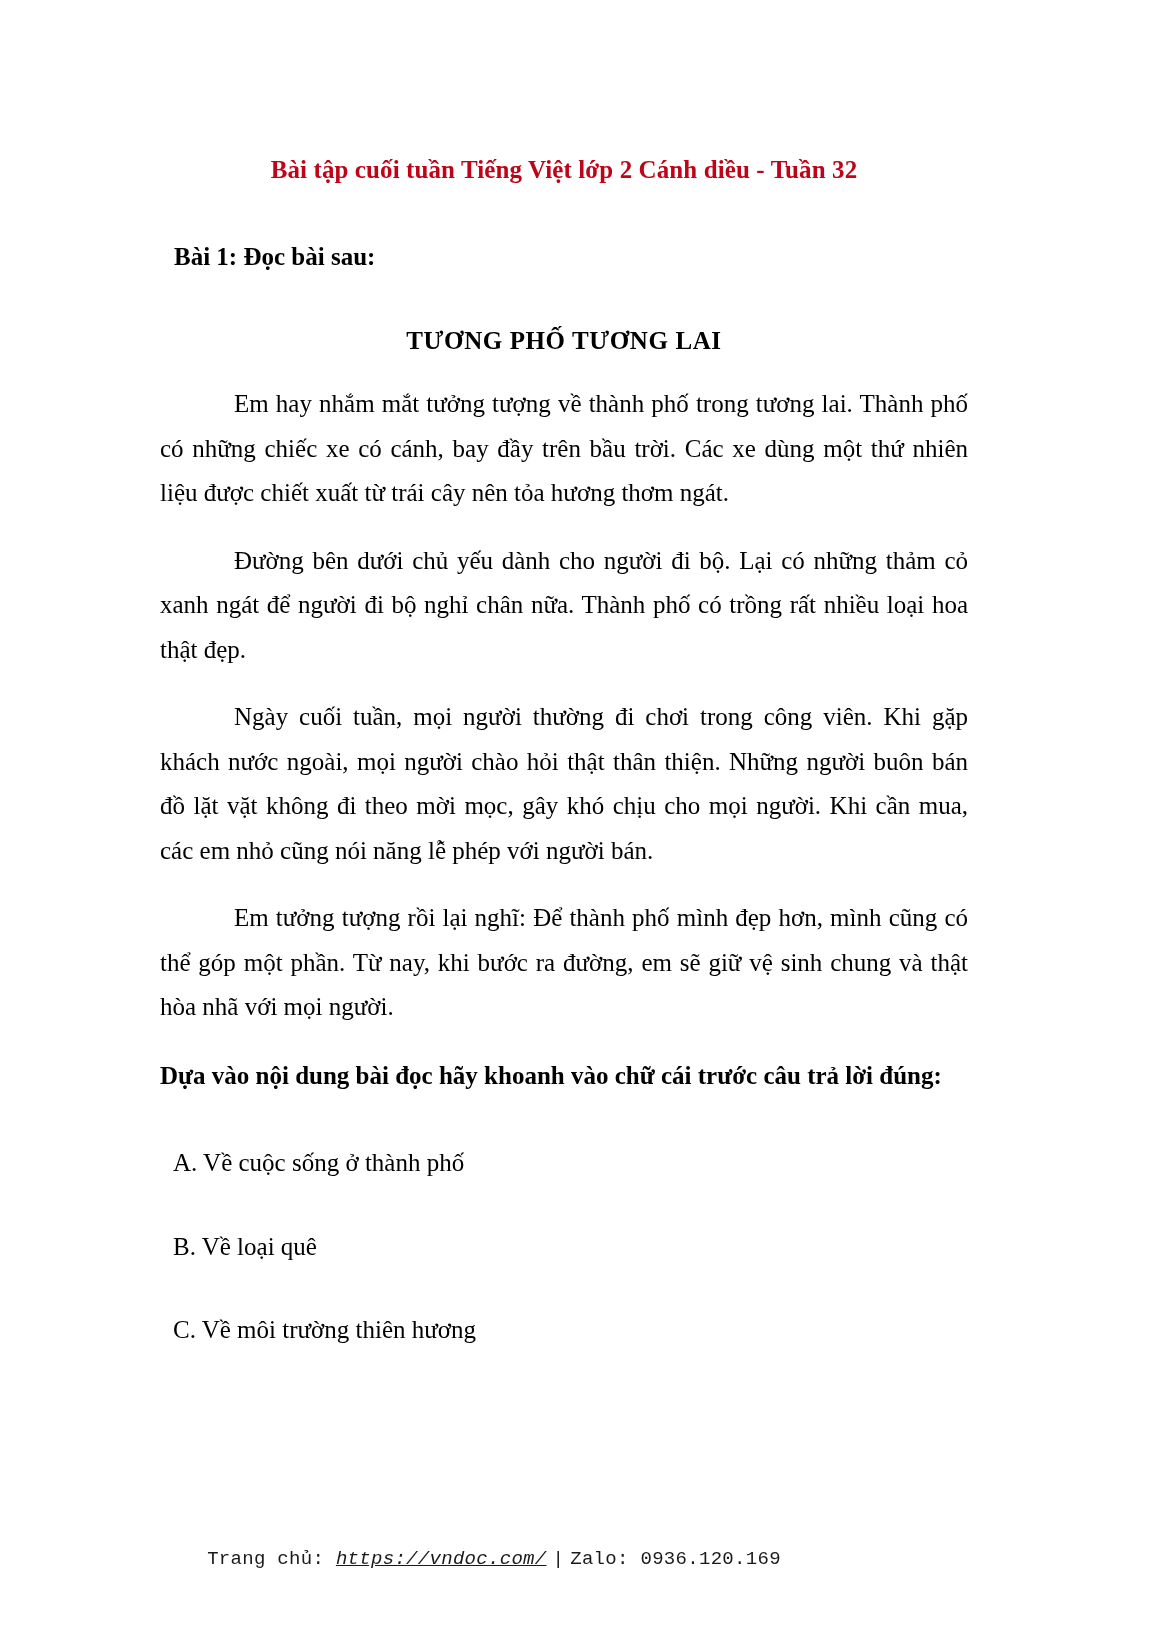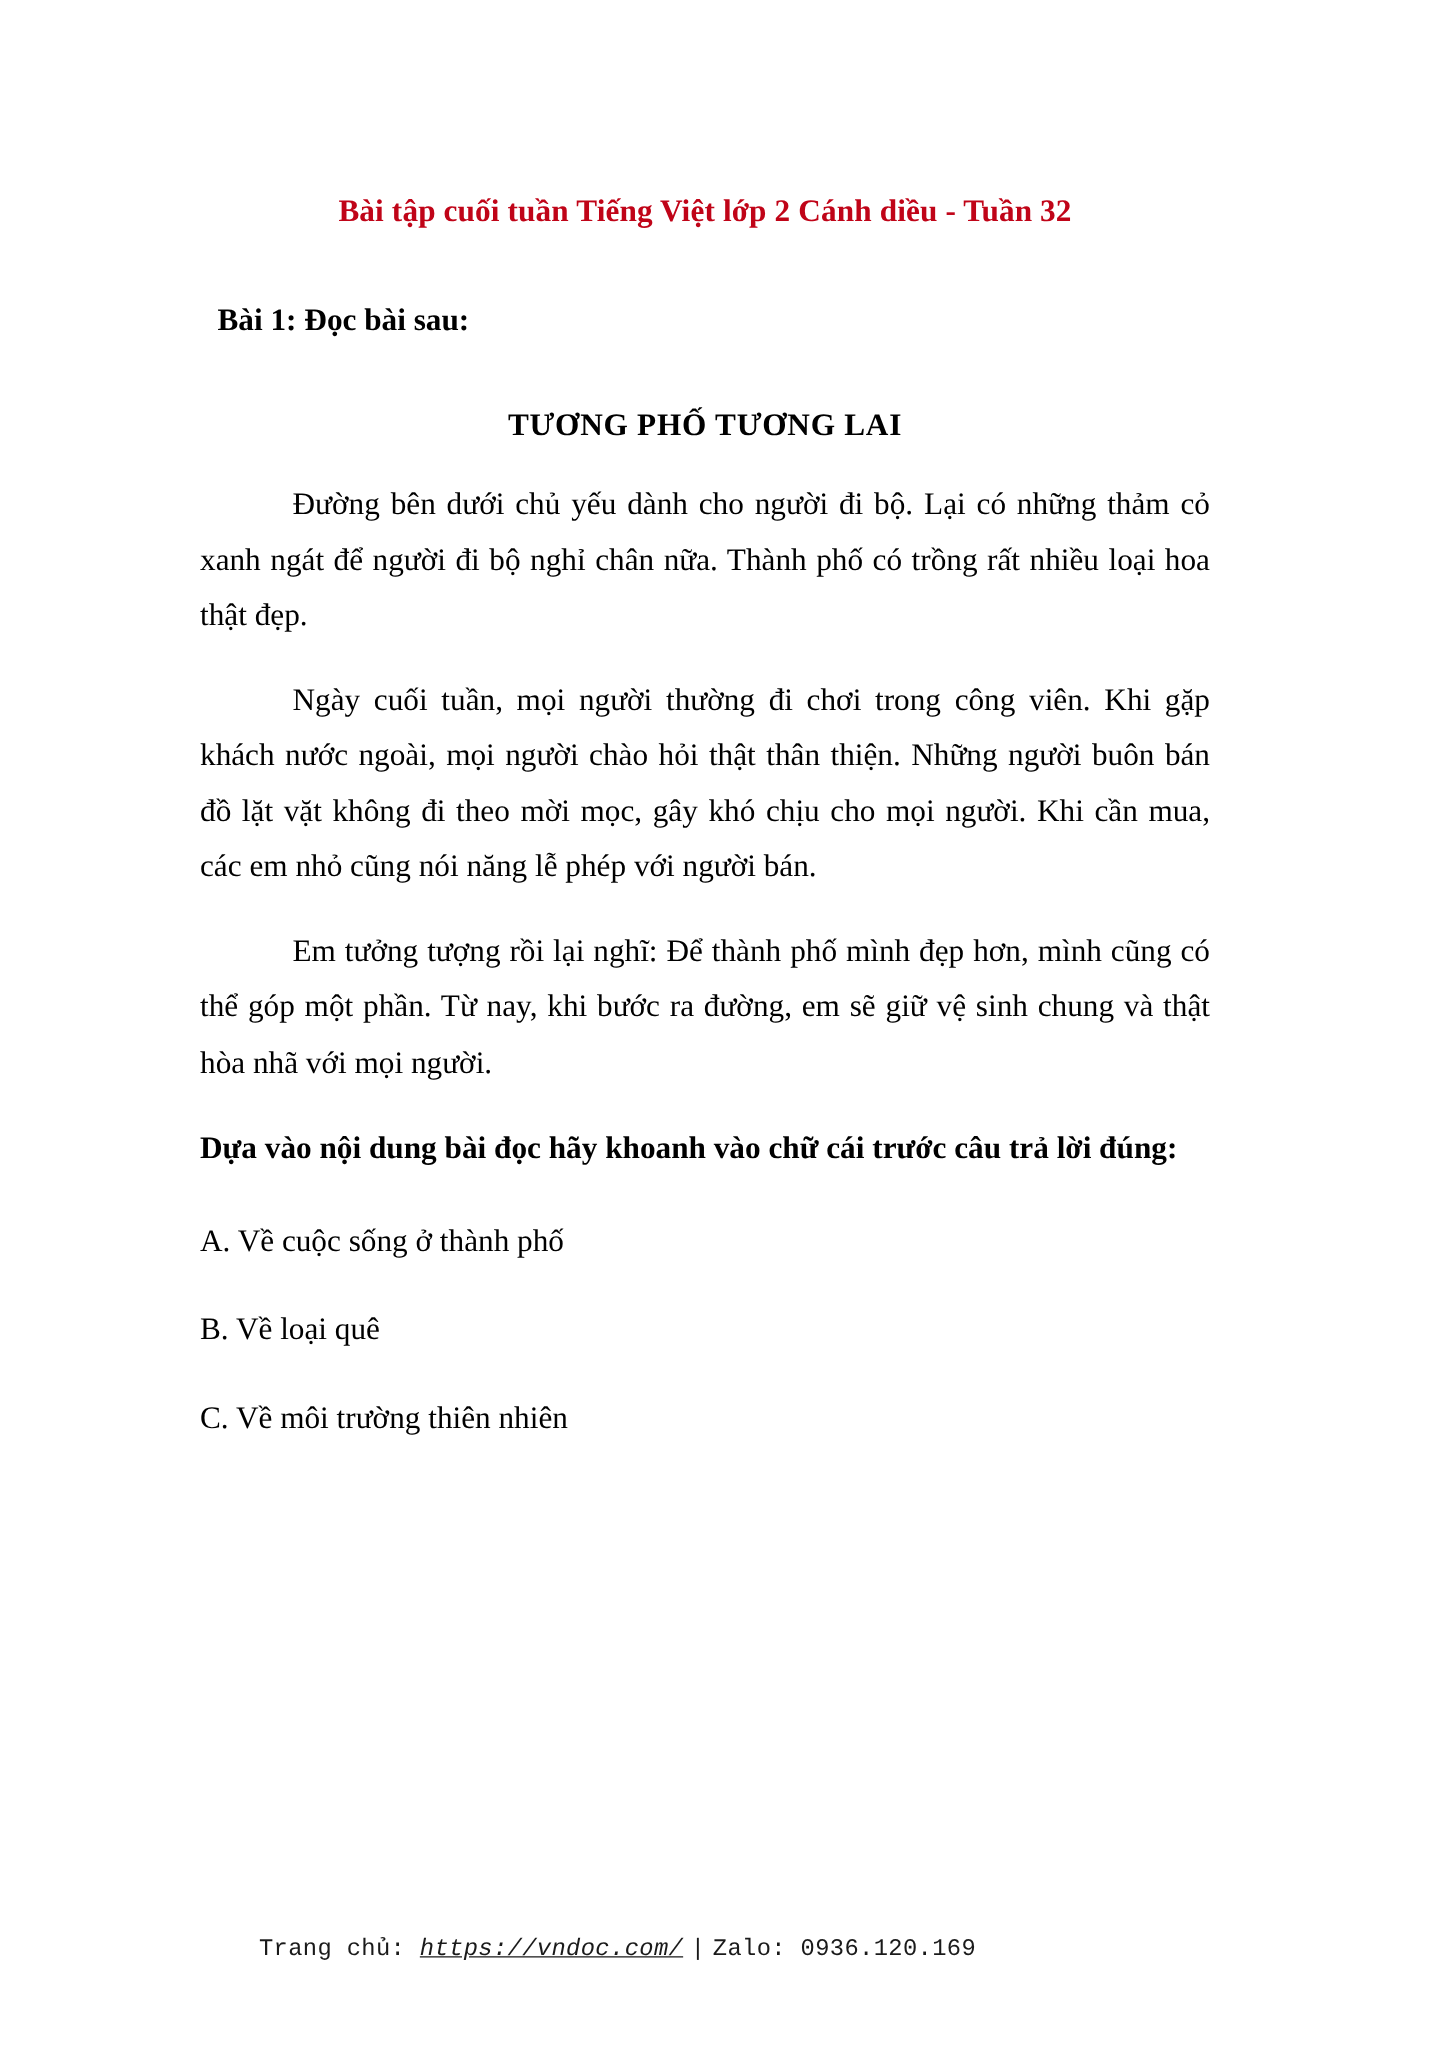--- a/index.html
+++ b/index.html
@@ -85,21 +85,21 @@
     padding-top: 30px;
     text-align: left;
   }
   .question .qnum {
     font-weight: bold;
   }
 
   .option {
     font-size: 25px;
     line-height: 1.5;
-    margin: 0;
+    margin: 13px;
     padding-top: 33px;
     text-align: left;
   }
 
   .footer {
     position: absolute;
     left: 0;
     right: 0;
     bottom: 77px;
     text-align: center;
@@ -122,27 +122,28 @@
 
 <div class="page">
   <div class="content">
 
     <h1 class="doc-title">Bài tập cuối tuần Tiếng Việt lớp 2 Cánh diều - Tuần 32</h1>
 
     <h2 class="exercise-heading">Bài 1: Đọc bài sau:</h2>
 
     <h3 class="story-title">TƯƠNG PHỐ TƯƠNG LAI</h3>
 
+    <p class="para">Em hay nhắm mắt tưởng tượng về thành phố trong tương lai. Thành phố có những chiếc xe có cánh, bay đầy trên bầu trời. Các xe dùng một thứ nhiên liệu được chiết xuất từ trái cây nên tỏa hương thơm ngát.</p>
     <p class="para">Đường bên dưới chủ yếu dành cho người đi bộ. Lại có những thảm cỏ xanh ngát để người đi bộ nghỉ chân nữa. Thành phố có trồng rất nhiều loại hoa thật đẹp.</p>
     <p class="para">Ngày cuối tuần, mọi người thường đi chơi trong công viên. Khi gặp khách nước ngoài, mọi người chào hỏi thật thân thiện. Những người buôn bán đồ lặt vặt không đi theo mời mọc, gây khó chịu cho mọi người. Khi cần mua, các em nhỏ cũng nói năng lễ phép với người bán.</p>
     <p class="para">Em tưởng tượng rồi lại nghĩ: Để thành phố mình đẹp hơn, mình cũng có thể góp một phần. Từ nay, khi bước ra đường, em sẽ giữ vệ sinh chung và thật hòa nhã với mọi người.</p>
 
     <p class="instruction">Dựa vào nội dung bài đọc hãy khoanh vào chữ cái trước câu trả lời đúng:</p>
 
 
     <p class="option">A. Về cuộc sống ở thành phố</p>
     <p class="option">B. Về loại quê</p>
-    <p class="option">C. Về môi trường thiên nhiên</p>
+    <p class="option">C. Về môi trường thiên hương</p>
 
   </div>
 
   <div class="footer"><span>Trang chủ: </span><span class="link">https://vndoc.com/</span><span class="sep">|</span><span>Zalo: 0936.120.169</span></div>
 </div>
 
 </body></html>

